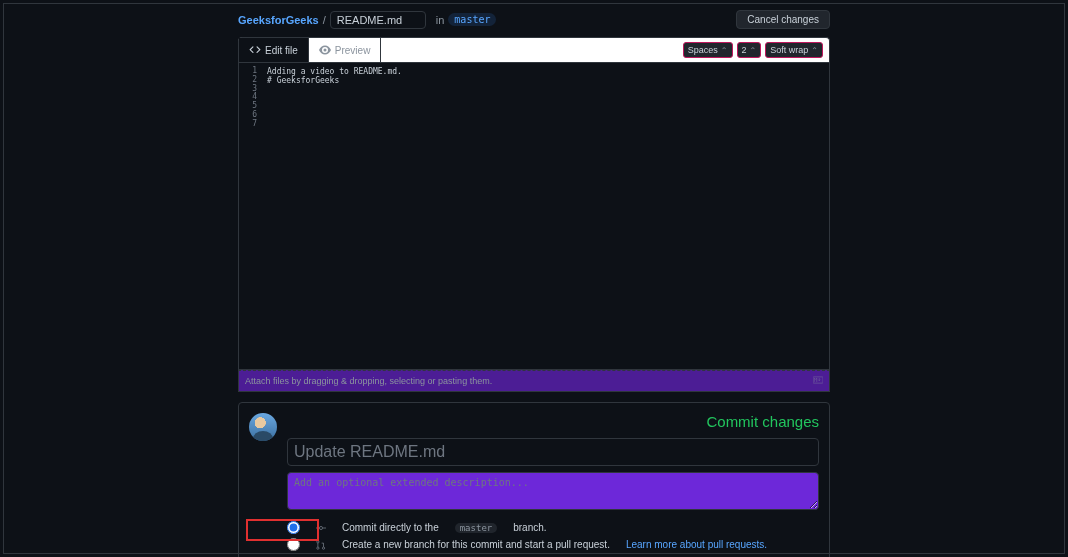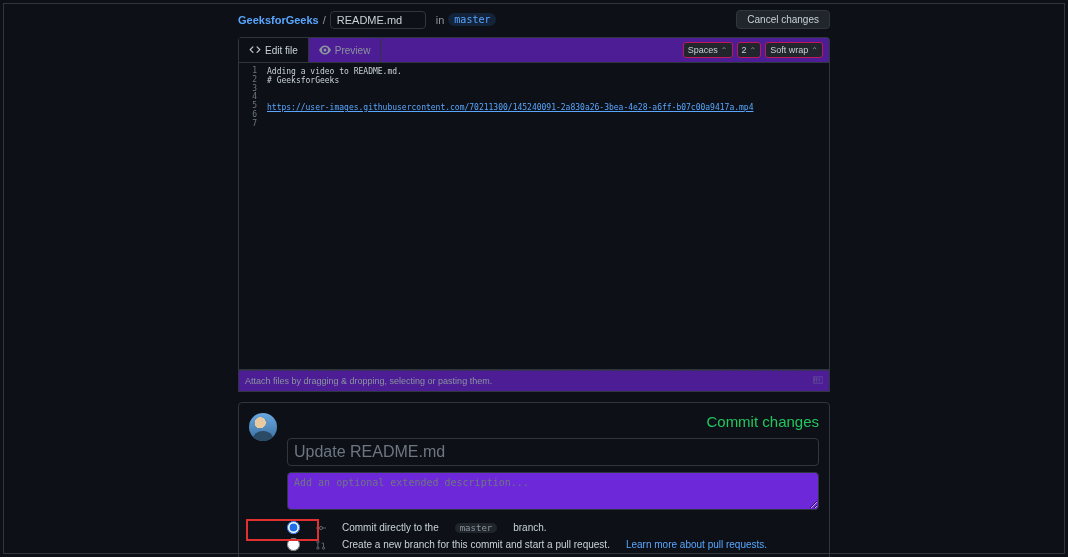--- a/index.html
+++ b/index.html
@@ -56,21 +56,21 @@
     border: 1px solid #30363d;
     color: #c9d1d9;
     padding: 3px 10px;
     border-radius: 4px;
     font-size: 10px;
     cursor: pointer;
   }
   .tab-bar {
     display: flex;
     align-items: center;
-    background: #4c1d95;
+    background: #ffffff;
     border: 1px solid #30363d;
     border-bottom: none;
     border-radius: 4px 4px 0 0;
     font-size: 10px;
     padding-right: 6px;
   }
   .tab {
     display: flex;
     align-items: center;
     gap: 4px;
@@ -259,21 +259,21 @@
     <div class="code-area">
       <div class="gutter">
         <div>1</div>
         <div>2</div>
         <div>3</div>
         <div>4</div>
         <div>5</div>
         <div>6</div>
         <div>7</div>
       </div>
-      <div class="code-content"><div>Adding a video to README.md.</div><div># GeeksforGeeks</div><div>&nbsp;</div><div>&nbsp;</div><div><span class="url">https://user-images.githubusercontent.com/70211300/145240091-2a830a26-3bea-4e28-a6ff-b07c00a9417a.mp4</span></div><div>&nbsp;</div><div>&nbsp;</div></div>
+      <div class="code-content"><div>Adding a video to README.md.</div><div># GeeksforGeeks</div><div>&nbsp;</div><div>&nbsp;</div><div>&nbsp;</div><div>&nbsp;</div></div>
     </div>
   </div>
 
   <div class="attach-bar">
     <span>Attach files by dragging &amp; dropping, selecting or pasting them.</span>
     <span class="md-icon">
       <svg class="mini-icon" viewBox="0 0 16 16">
           <rect x="0" y="3" width="16" height="10" rx="1" fill="none" stroke="#8b949e" stroke-width="1"></rect>
           <path d="M2 11V5l2 2 2-2v6M10 5v4l-1.5-1.5M10 9l1.5-1.5" stroke="#8b949e" stroke-width="1" fill="none"></path>
         </svg>

